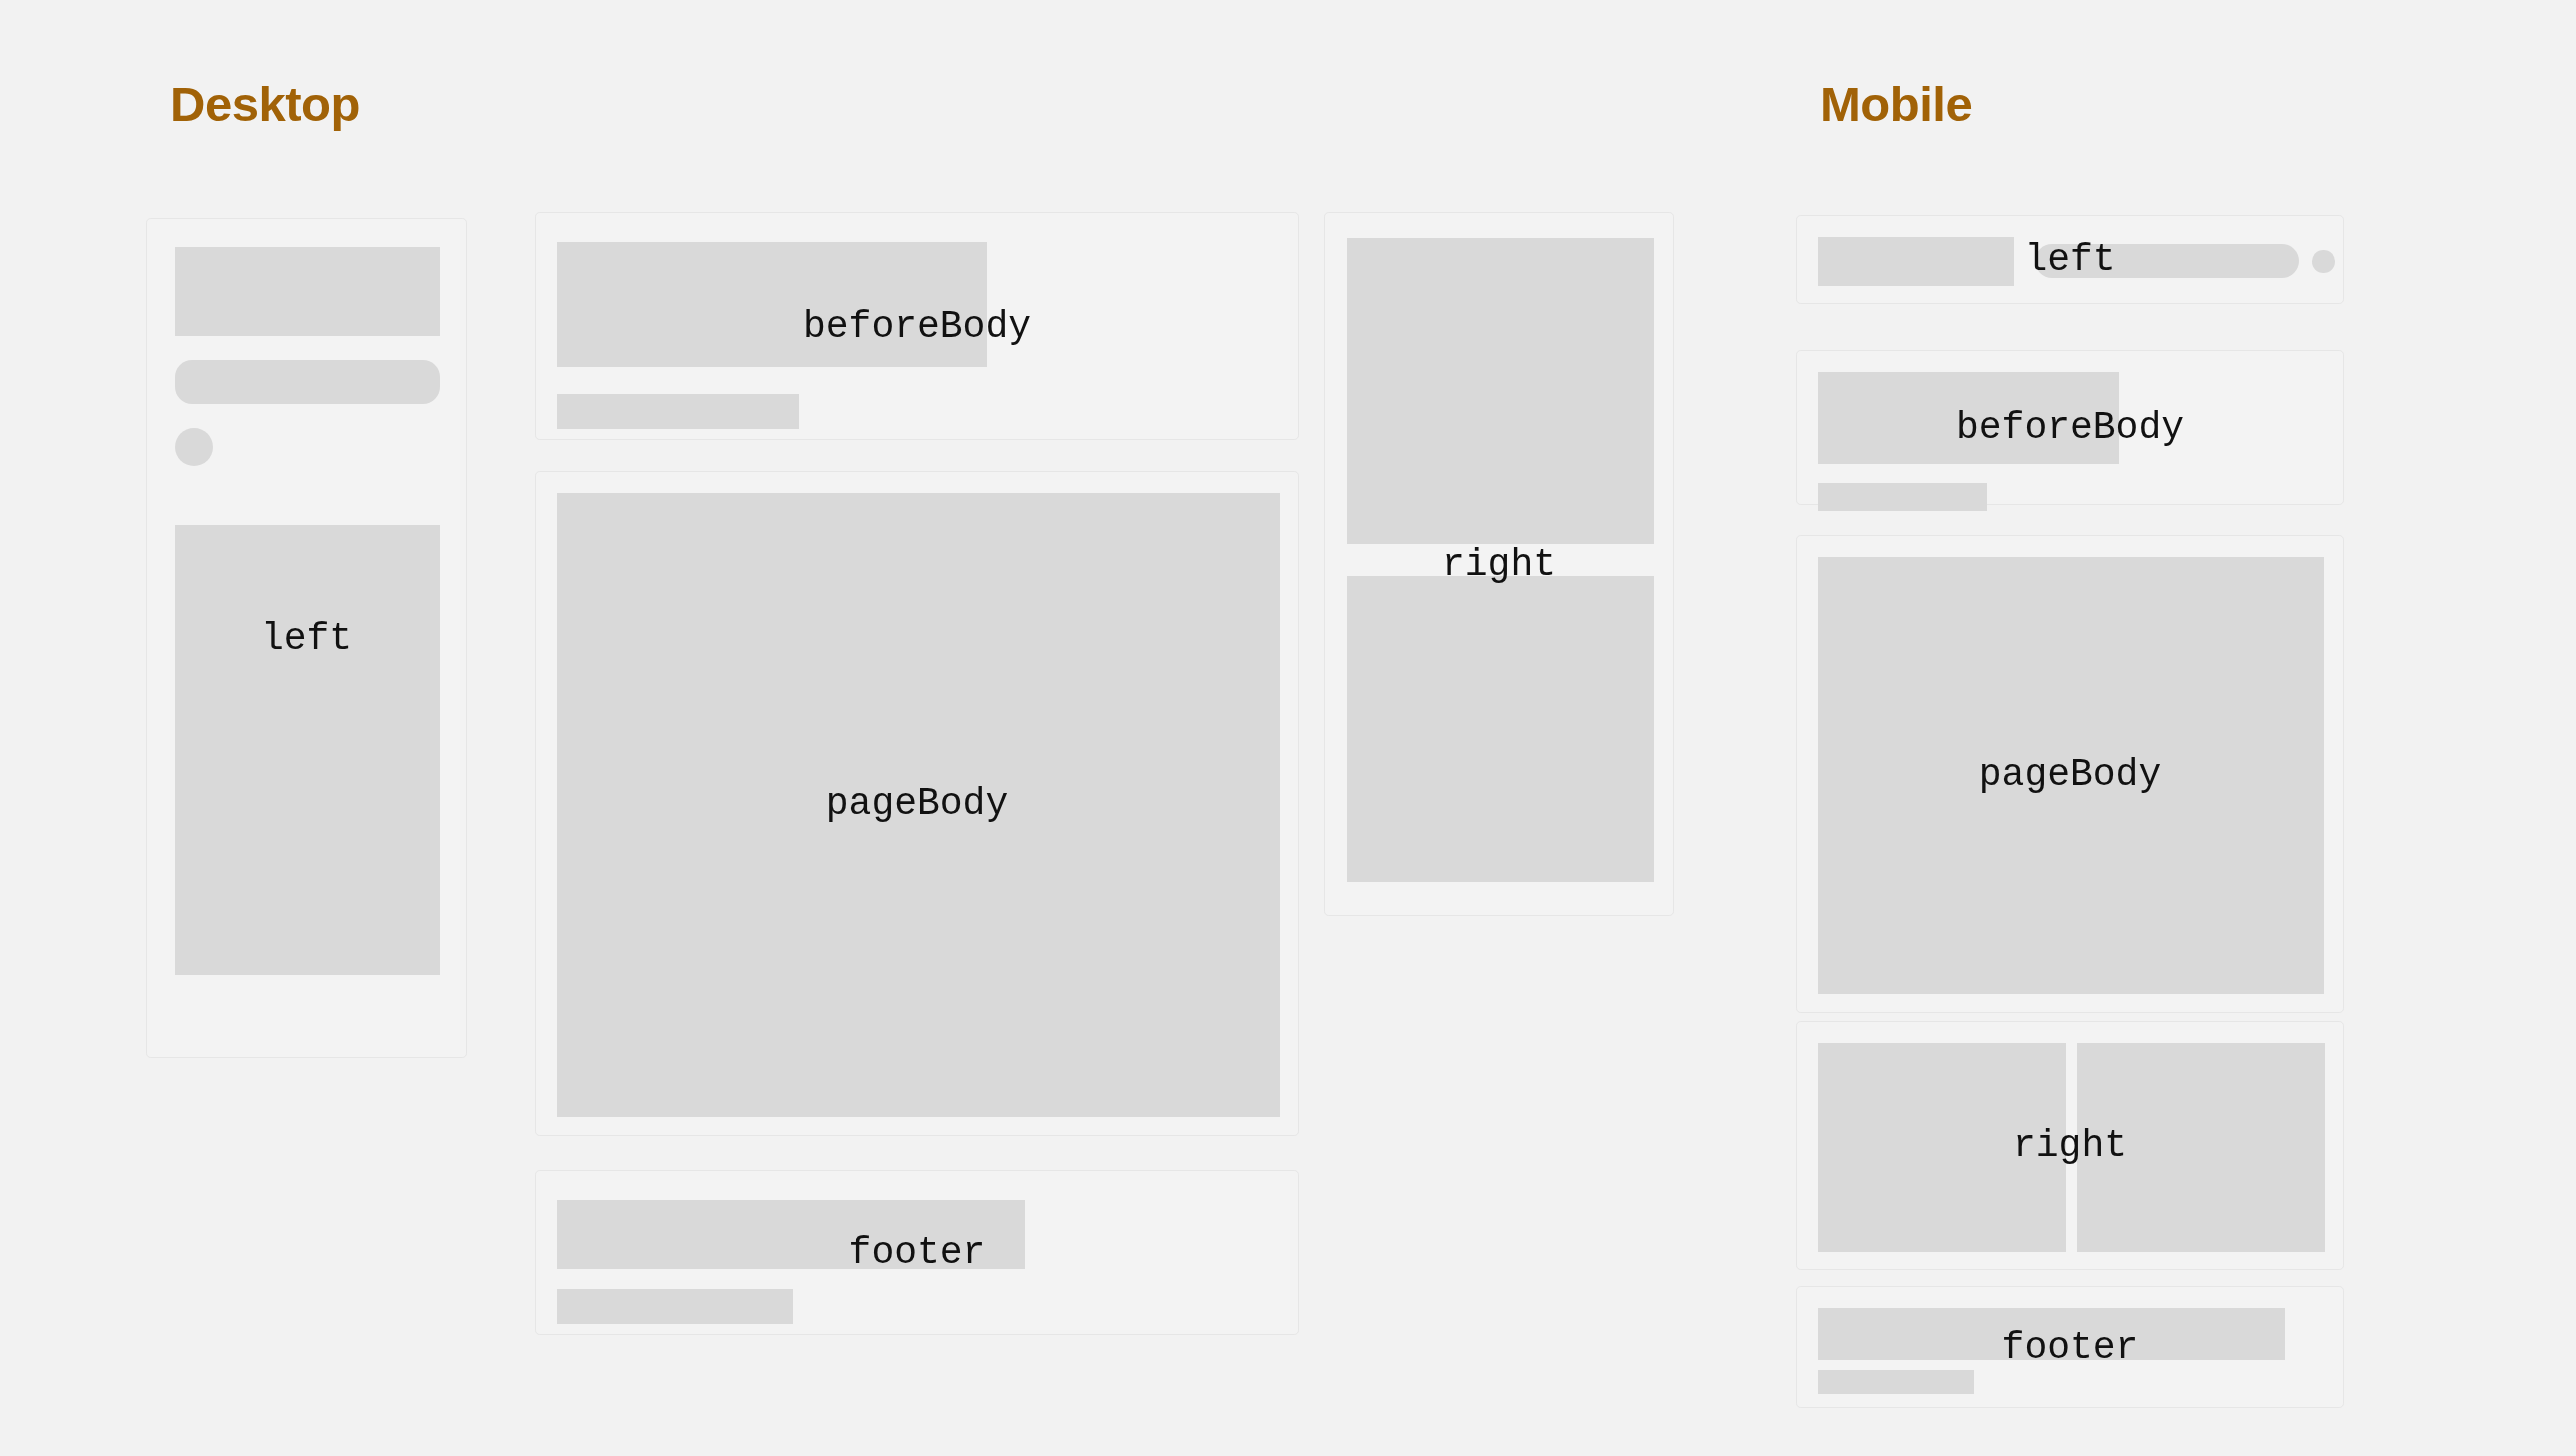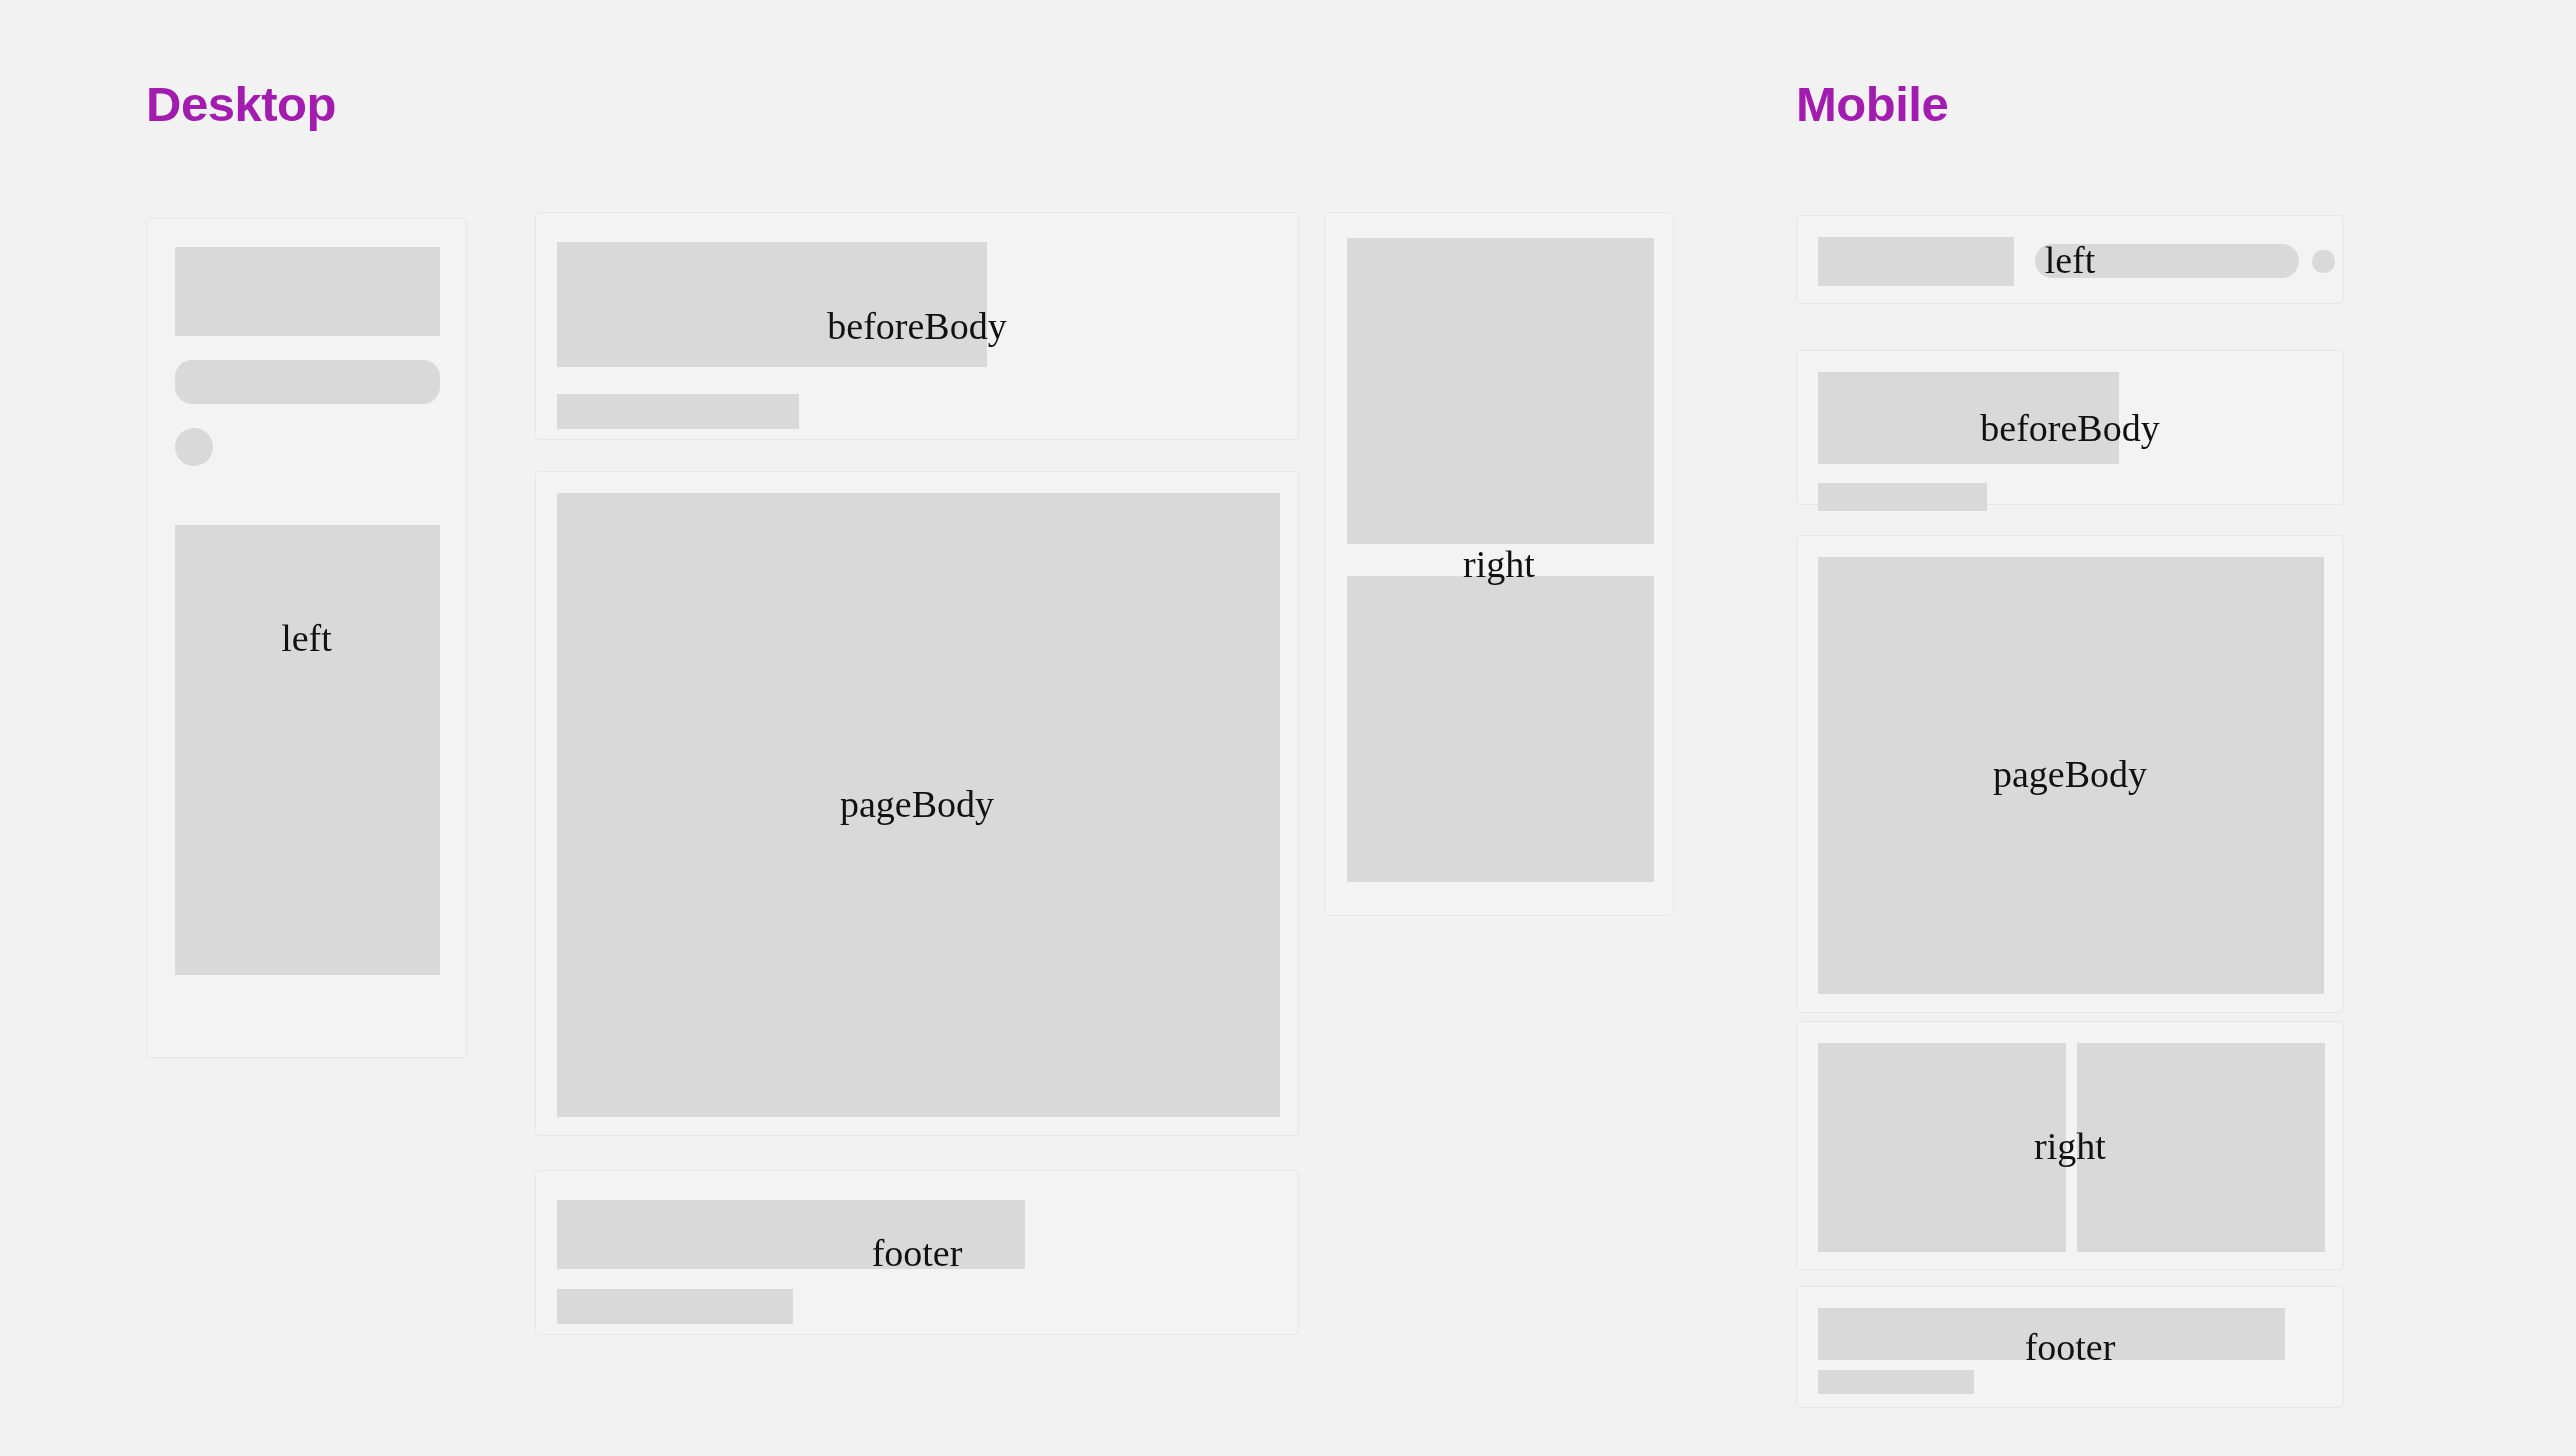--- a/index.html
+++ b/index.html
@@ -20,23 +20,24 @@
     background: #f2f2f2;
   }
 
   
   .heading {
     position: absolute;
     font-family: "Liberation Sans", sans-serif;
     font-weight: bold;
     font-size: 49px;
     line-height: 1;
-    color: #a21caf;
+    color: #a16207;
     letter-spacing: -0.5px;
     white-space: nowrap;
+    margin-left: 24px;
   }
   #heading-desktop { left: 146px; top: 80px; }
   #heading-mobile  { left: 1796px; top: 80px; }
 
   
   .card {
     position: absolute;
     background: #f3f3f3;
     border: 0.9px solid #e6e6e6;
     border-radius: 4.7px;
@@ -47,21 +48,21 @@
     background: #d9d9d9;
     position: absolute;
   }
   .sk-rect   { border-radius: 0; }
   .sk-pill   { border-radius: 17px; }
   .sk-circle { border-radius: 50%; }
 
   
   .slot-label {
     position: absolute;
-    font-family: Liberation Serif, serif;
+    font-family: Liberation Mono, monospace;
     color: #111111;
     white-space: nowrap;
     pointer-events: none;
     z-index: 5;
   }
 
   
   #desk-left-card { left: 146px; top: 218px; width: 321px; height: 840px; }
   #desk-left-b1   { left: 28px;  top: 28px;  width: 265px; height: 89px; }
   #desk-left-b2   { left: 28px;  top: 141px; width: 265px; height: 44px; }

